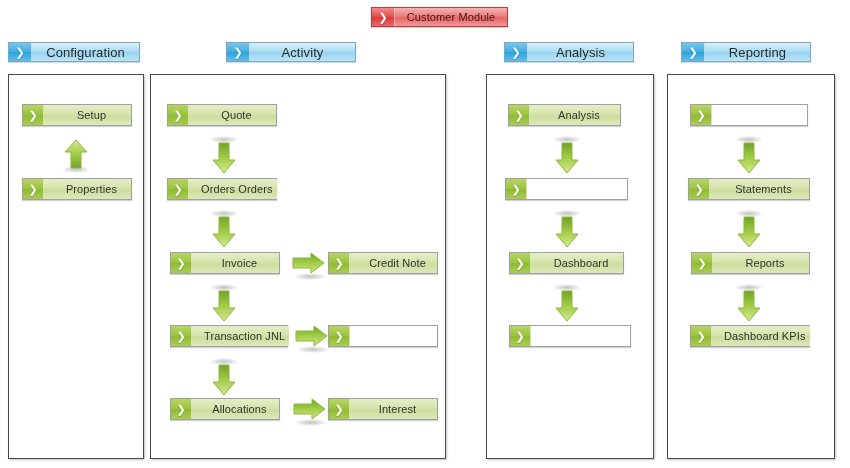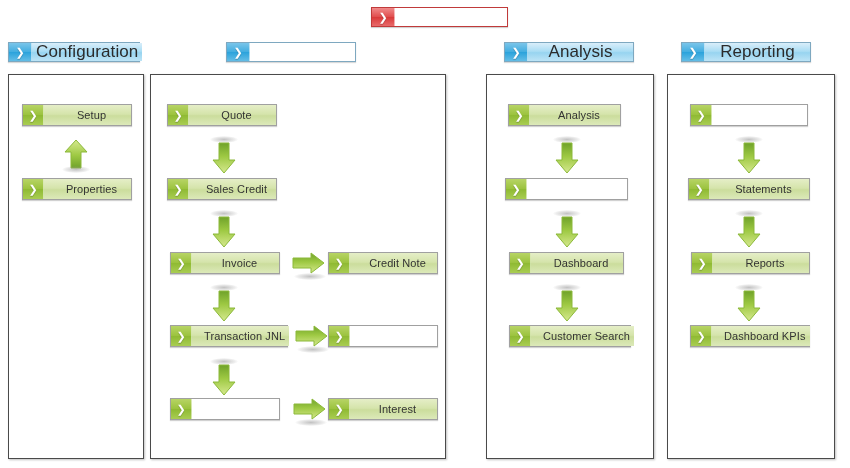--- a/index.html
+++ b/index.html
@@ -35,21 +35,21 @@
   }
 
   
   .pill.green{border-color:#a0a0a0;}
   .pill.green .ico{background:linear-gradient(to bottom,#b7d465 0%,#9cc33f 48%,#8fba33 52%,#a9cd52 100%);}
   .pill.green .lbl{background:linear-gradient(to bottom,#e5eec7 0%,#d5e4ab 46%,#cbdd9c 54%,#dce9b9 100%);padding-left:12px;}
 
   
   .pill.blue{border-color:#7ea8c0;height:20px;box-shadow:0 1px 1px rgba(0,0,0,.15);}
   .pill.blue .ico{background:linear-gradient(to bottom,#7ac5ea 0%,#44aee0 48%,#2ba3dc 52%,#63bde6 100%);width:22px;flex:0 0 22px;}
-  .pill.blue .lbl{background:linear-gradient(to bottom,#d9eefa 0%,#aaddf4 46%,#97d4f0 54%,#bde4f6 100%);color:#2b2b2b;font-size:17px;}
+  .pill.blue .lbl{background:linear-gradient(to bottom,#d9eefa 0%,#aaddf4 46%,#97d4f0 54%,#bde4f6 100%);color:#2b2b2b;font-size:13px;}
 
   
   .pill.red{border-color:#c03a3a;height:20px;}
   .pill.red .ico{background:linear-gradient(to bottom,#f08a8a 0%,#e14f4f 48%,#d93a3a 52%,#e86a6a 100%);width:22px;flex:0 0 22px;}
   .pill.red .lbl{background:linear-gradient(to bottom,#f4b2b2 0%,#ea7d7d 46%,#e56767 54%,#ef9797 100%);color:#4a1414;font-size:11px;}
 
   
   .panel{
     position:absolute;box-sizing:border-box;
     border:1px solid #4a4a4a;background:#ffffff;
@@ -65,33 +65,35 @@
 </style>
 </head>
 <body>
 
 <div class="canvas">
 
   <div class="pill red" style="left:371px;top:7px;width:137px;">
     <span class="ico">
       <span class="glyph">❯</span>
     </span>
+    <span class="lbl">Customer Module</span>
   </div>
 
   <div class="pill blue" style="left:8px;top:42px;width:132px;">
     <span class="ico">
       <span class="glyph">❯</span>
     </span>
     <span class="lbl">Configuration</span>
   </div>
 
   <div class="pill blue" style="left:226px;top:42px;width:130px;">
     <span class="ico">
       <span class="glyph">❯</span>
     </span>
+    <span class="lbl">Activity</span>
   </div>
 
   <div class="pill blue" style="left:504px;top:42px;width:130px;">
     <span class="ico">
       <span class="glyph">❯</span>
     </span>
     <span class="lbl">Analysis</span>
   </div>
 
   <div class="pill blue" style="left:681px;top:42px;width:130px;">
@@ -152,21 +154,21 @@
         </linearGradient>
       </defs>
       <path d="M16 34 L27 21 L21 21 L21 4 L11 4 L11 21 L5 21 Z" fill="url(#gDn1)" stroke="#8cb93a" stroke-width="1"></path>
     </svg>
   </div>
 
   <div class="pill green" style="left:167px;top:178px;width:110px;">
     <span class="ico">
       <span class="glyph">❯</span>
     </span>
-    <span class="lbl">Sales Credit</span>
+    <span class="lbl">Orders Orders</span>
   </div>
 
   <div class="arrow" style="left:208px;top:210px;width:32px;height:40px;">
     <div class="shadow-el" style="left:2px;top:0px;width:28px;height:7px;"></div>
     <svg width="32" height="36" viewBox="0 0 32 36" style="position:absolute;left:0;top:3px;">
       <path d="M16 34 L27 21 L21 21 L21 4 L11 4 L11 21 L5 21 Z" fill="url(#gDn1)" stroke="#8cb93a" stroke-width="1"></path>
     </svg>
   </div>
 
   <div class="pill green" style="left:170px;top:252px;width:110px;">
@@ -228,20 +230,21 @@
     <div class="shadow-el" style="left:2px;top:0px;width:28px;height:7px;"></div>
     <svg width="32" height="36" viewBox="0 0 32 36" style="position:absolute;left:0;top:3px;">
       <path d="M16 34 L27 21 L21 21 L21 4 L11 4 L11 21 L5 21 Z" fill="url(#gDn1)" stroke="#8cb93a" stroke-width="1"></path>
     </svg>
   </div>
 
   <div class="pill green" style="left:170px;top:398px;width:110px;">
     <span class="ico">
       <span class="glyph">❯</span>
     </span>
+    <span class="lbl">Allocations</span>
   </div>
 
   <div class="arrow" style="left:291px;top:396px;width:40px;height:32px;">
     <div class="shadow-el" style="left:4px;top:23px;width:32px;height:7px;"></div>
     <svg width="36" height="28" viewBox="0 0 36 28">
       <path d="M34 13 L21 3 L21 8 L3 8 L3 18 L21 18 L21 23 Z" fill="url(#gRt)" stroke="#8cb93a" stroke-width="1"></path>
     </svg>
   </div>
 
   <div class="pill green" style="left:328px;top:398px;width:110px;">
@@ -289,21 +292,20 @@
     <div class="shadow-el" style="left:2px;top:0px;width:28px;height:7px;"></div>
     <svg width="32" height="36" viewBox="0 0 32 36" style="position:absolute;left:0;top:3px;">
       <path d="M16 34 L27 21 L21 21 L21 4 L11 4 L11 21 L5 21 Z" fill="url(#gDn1)" stroke="#8cb93a" stroke-width="1"></path>
     </svg>
   </div>
 
   <div class="pill green" style="left:509px;top:325px;width:122px;">
     <span class="ico">
       <span class="glyph">❯</span>
     </span>
-    <span class="lbl">Customer Search</span>
   </div>
 
   <div class="pill green" style="left:690px;top:104px;width:118px;">
     <span class="ico">
       <span class="glyph">❯</span>
     </span>
   </div>
 
   <div class="arrow" style="left:733px;top:136px;width:32px;height:40px;">
     <div class="shadow-el" style="left:2px;top:0px;width:28px;height:7px;"></div>

